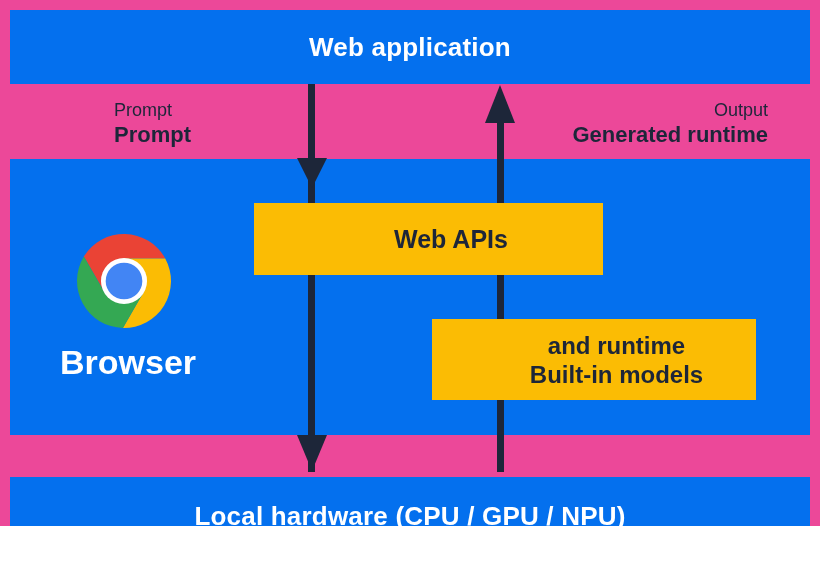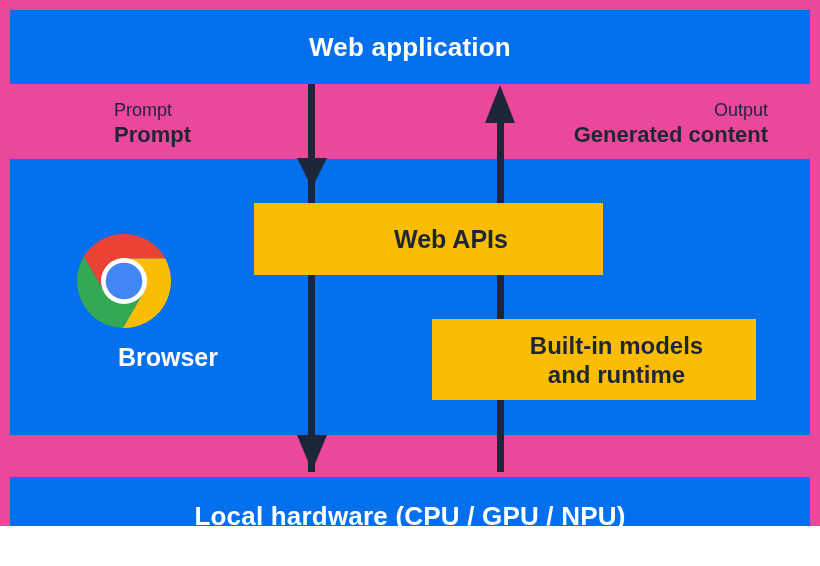--- a/index.html
+++ b/index.html
@@ -54,37 +54,37 @@
   .yellow-box {
     position:absolute; background:var(--accent_yellow,#fbbc04); z-index:2;
     display:flex; flex-direction:column; align-items:center; justify-content:center;
     color:var(--ink_navy,#1d2639); font-weight:700; text-align:center;padding-left:45px;
   }
   .web-apis-box { left:254px; top:203px; width:304px; height:72px; font-size:25px; }
   .builtin-box  { left:432px; top:319px; width:279px; height:81px; font-size:24px; line-height:29px; }
 
   .chrome-logo { position:absolute; left:77px; top:234px; width:94px; height:94px; z-index:2; }
   .browser-label {
-    position:absolute; left:58px; top:343px; width:160px; z-index:2;
-    color:var(--text_white,#ffffff); font-weight:700; font-size:25px; text-align:right;
+    position:absolute; left:48px; top:343px; width:160px; z-index:2;
+    color:var(--text_white,#ffffff); font-weight:700; font-size:34px; text-align:center;
   }
 </style>
 </head>
 <body>
 
 <div class="stage">
 
   <div class="band top-band">
     <div class="band-label">Web application</div>
   </div>
 
   <div class="io-caption input-caption">Prompt</div>
   <div class="io-value input-value">Prompt</div>
   <div class="io-caption output-caption">Output</div>
-  <div class="io-value output-value">Generated content</div>
+  <div class="io-value output-value">Generated runtime</div>
 
   <div class="band middle-band"></div>
 
   <div class="arrow-line input-line"></div>
   <div class="arrow-head head-down input-head-upper"></div>
   <div class="arrow-head head-down input-head-lower"></div>
 
   <div class="arrow-line output-line"></div>
   <div class="arrow-head head-up output-head"></div>
 
@@ -95,21 +95,21 @@
     <circle cx="50" cy="50" r="24.5" style="fill:var(--text_white,#ffffff)"></circle>
     <circle cx="50" cy="50" r="19.5" style="fill:var(--chrome_blue,#4285f4)"></circle>
   </svg>
   <div class="browser-label">Browser</div>
 
   <div class="yellow-box web-apis-box">
     <span>Web APIs</span>
   </div>
 
   <div class="yellow-box builtin-box">
+    <span>and runtime</span>
     <span>Built-in models</span>
-    <span>and runtime</span>
   </div>
 
   <div class="band bottom-band">
     <div class="band-label">Local hardware (CPU / GPU / NPU)</div>
   </div>
 
 </div>
 
 </body></html>

